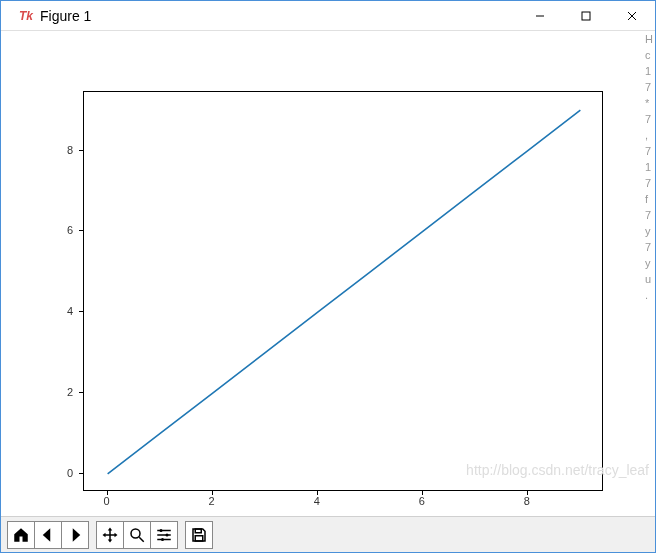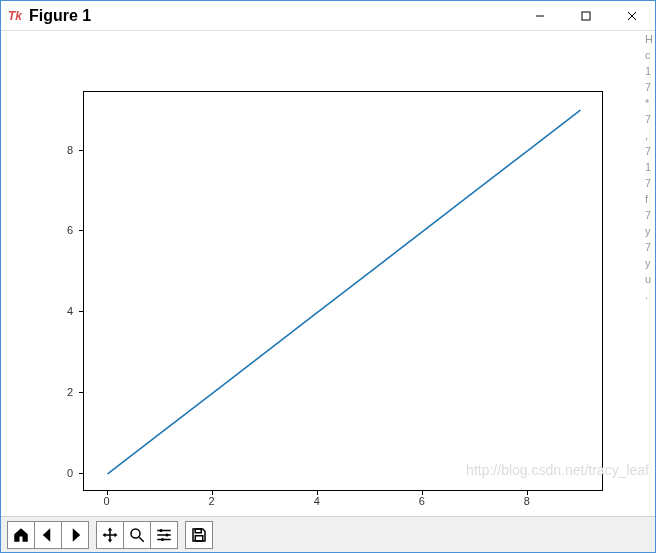--- a/index.html
+++ b/index.html
@@ -1,20 +1,20 @@
 <!DOCTYPE html>
 <html><head>
 <meta charset="utf-8">
 <style>
 * { box-sizing: border-box; margin: 0; padding: 0; }
 body { font-family: "Segoe UI", Tahoma, sans-serif; font-size: 12px; background: #fff; }
 .window { width: 656px; height: 553px; border: 1px solid #4a90d9; background: #fff; position: relative; display: flex; flex-direction: column; }
-.titlebar { height: 30px; background: #fff; display: flex; align-items: center; padding-left: 6px; border-bottom: 1px solid #e0e0e0; }
+.titlebar { height: 30px; background: #fff; display: flex; align-items: center; padding-left: 17px; border-bottom: 1px solid #e0e0e0; }
 .app-icon { width: 16px; height: 16px; color: #d94a4a; margin-right: 6px; display: flex; align-items: center; justify-content: center; font-weight: bold; font-style: italic; font-size: 12px; }
-.title { flex: 0 0 auto; font-size: 16px; color: #000; font-weight: bold; }
+.title { flex: 0 0 auto; font-size: 14px; color: #000; }
 .tb-spacer { flex: 1; }
 .tb-btn { width: 46px; height: 30px; display: flex; align-items: center; justify-content: center; cursor: pointer; }
 .content { flex: 1; position: relative; background: #fff; }
 .plot-area { position: absolute; left: 82px; top: 60px; width: 520px; height: 400px; border: 1px solid #000; }
 .plot-svg { position: absolute; inset: 0; }
 .xtick { position: absolute; top: 464px; transform: translateX(-50%); font-size: 11px; color: #333; }
 .ytick { position: absolute; left: 72px; transform: translate(-100%, -50%); font-size: 11px; color: #333; text-align: right; }
 .tick-mark-x { position: absolute; width: 1px; height: 4px; background: #000; top: 460px; }
 .tick-mark-y { position: absolute; height: 1px; width: 4px; background: #000; left: 78px; }
 .toolbar { height: 36px; background: #f0f0f0; display: flex; align-items: center; padding: 2px 6px; gap: 0; border-top: 1px solid #d0d0d0; }

